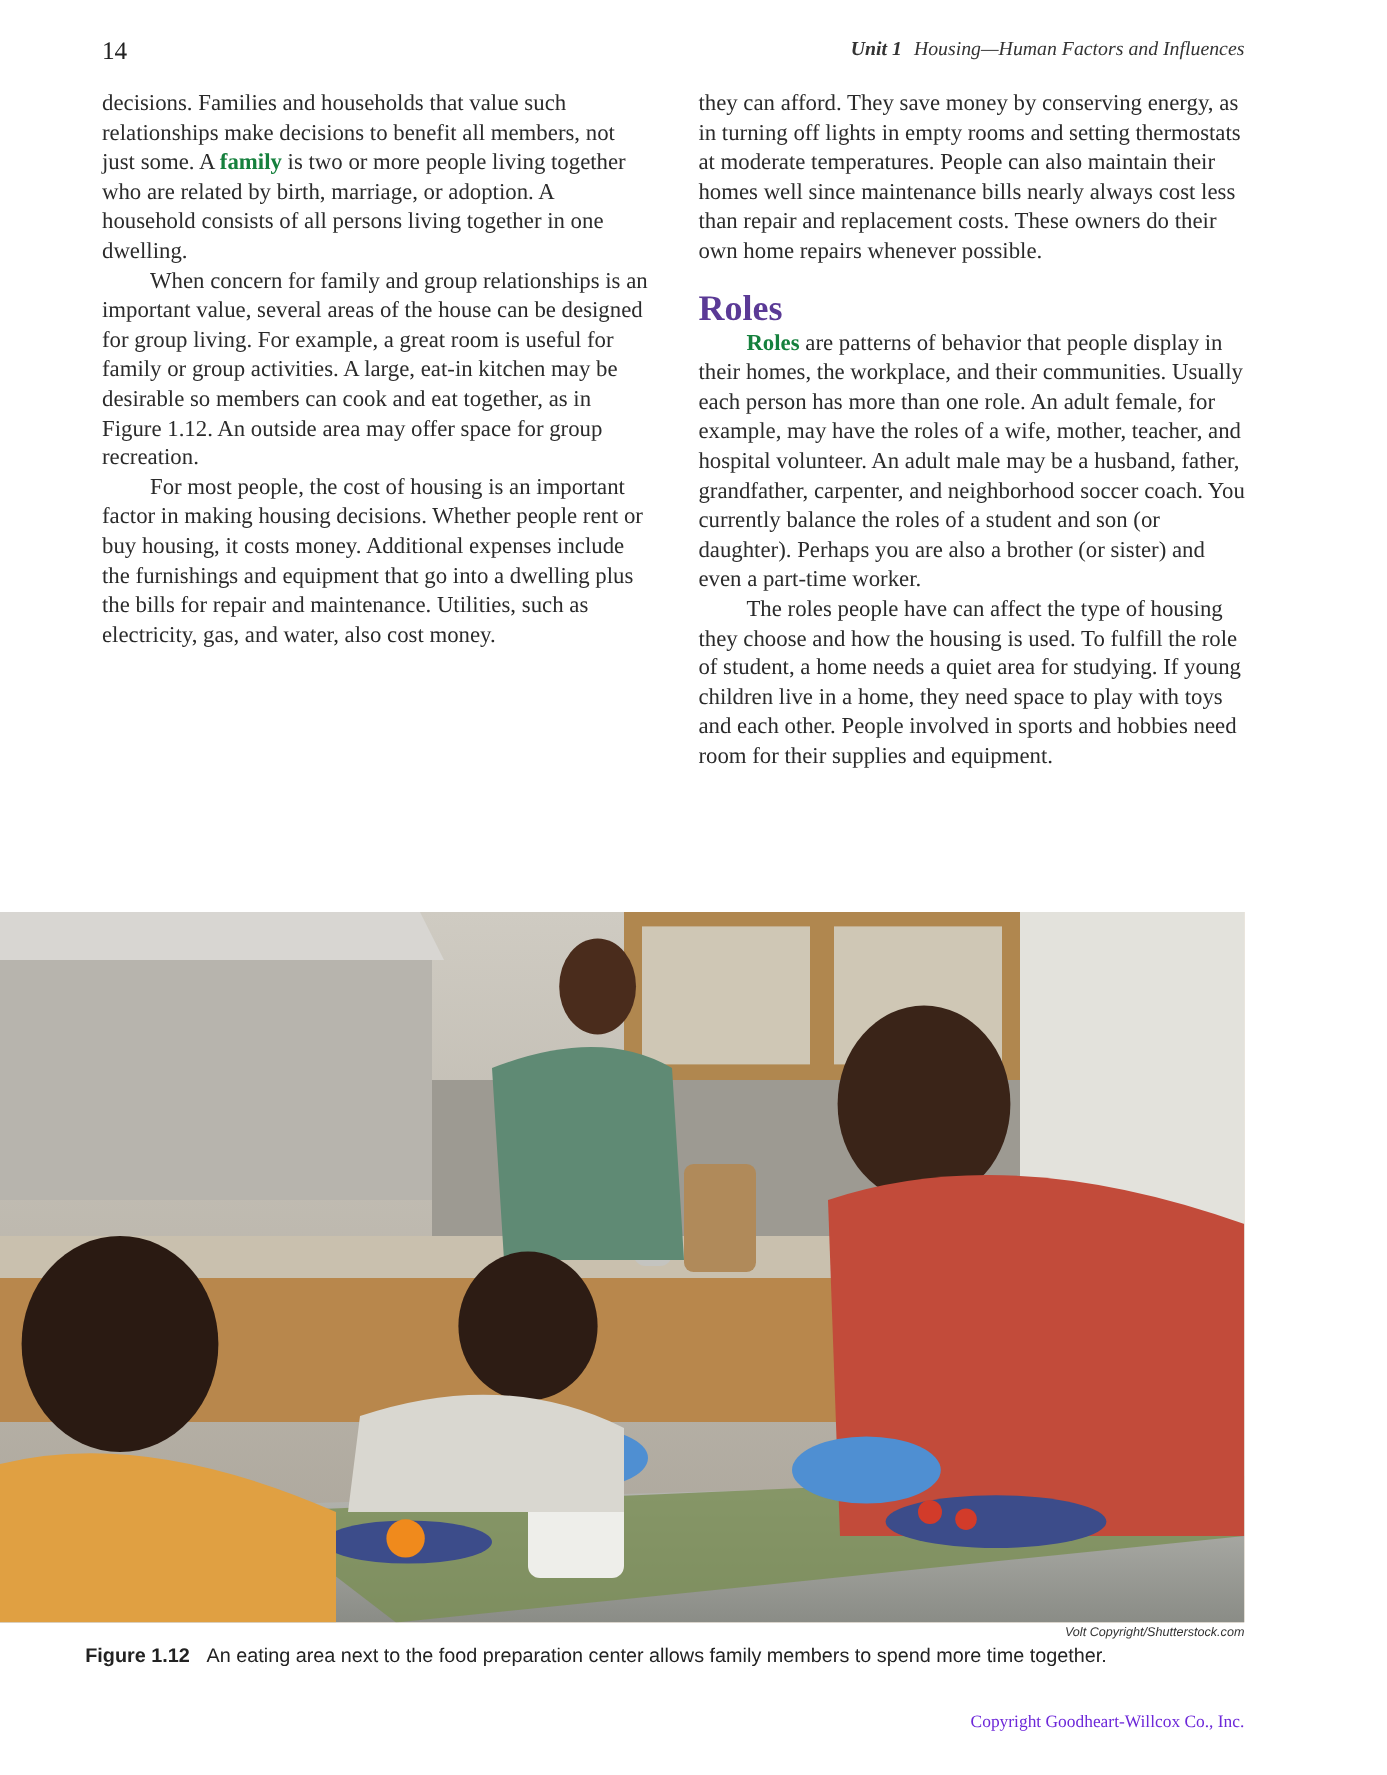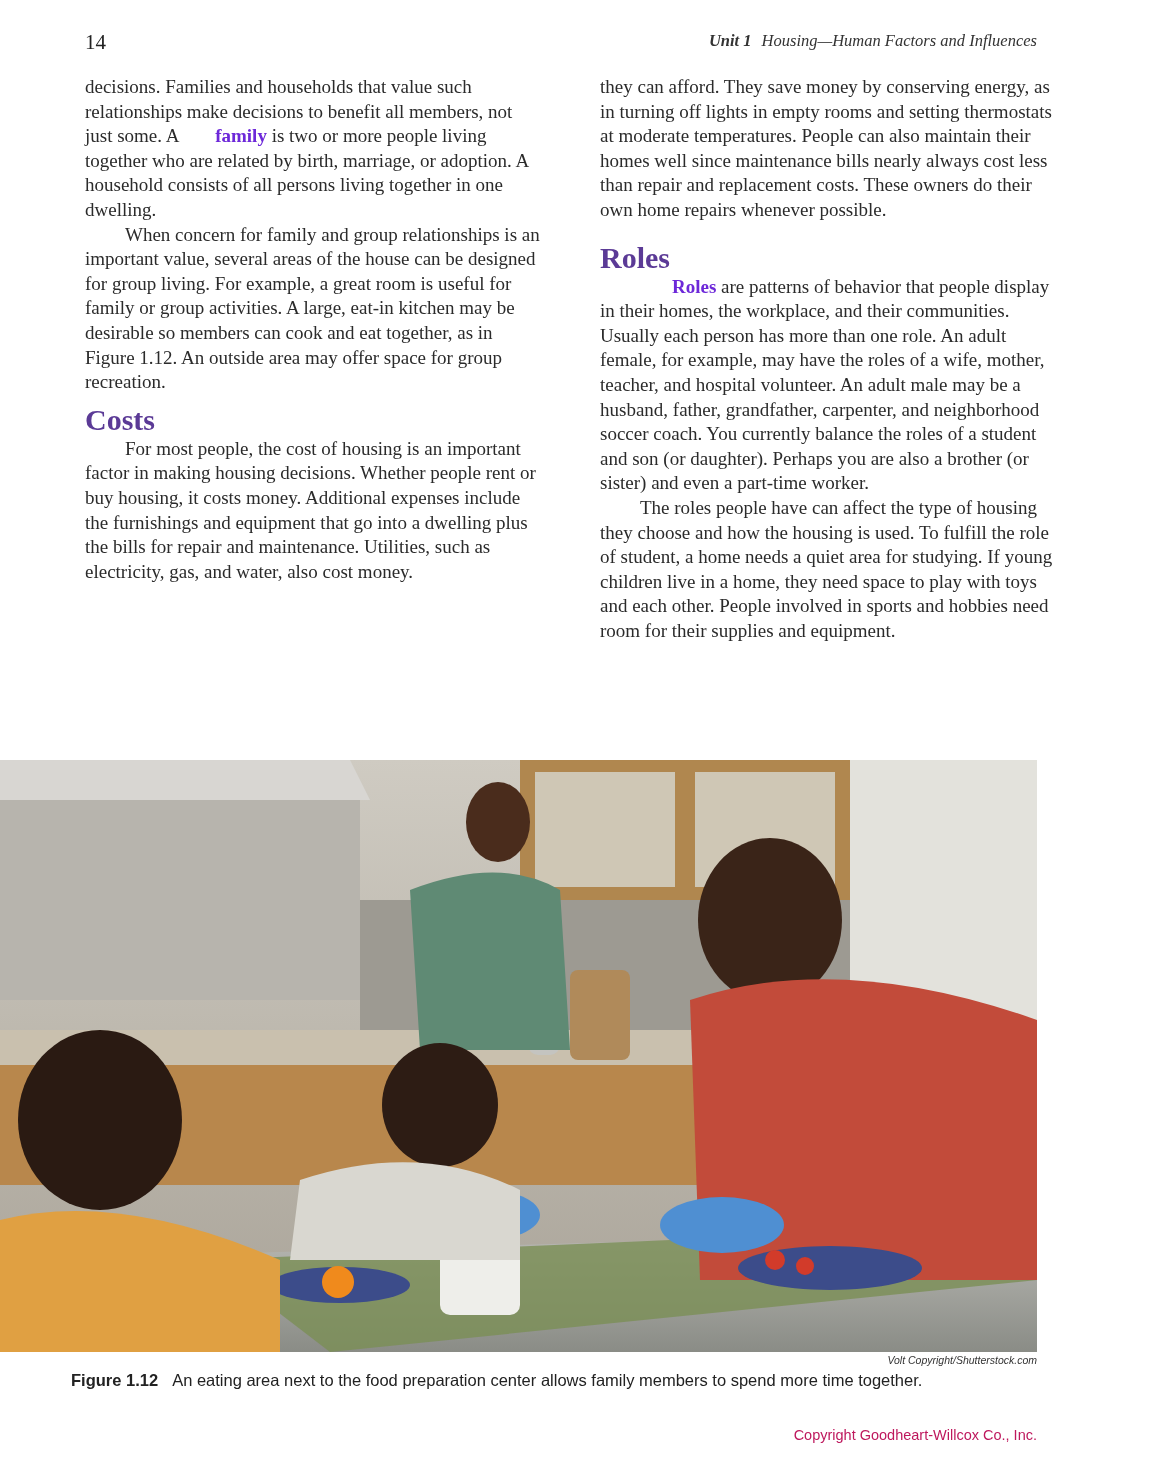--- a/index.html
+++ b/index.html
@@ -2,41 +2,40 @@
 <html><head>
 <meta charset="utf-8">
 <style>
   html, body { margin: 0; padding: 0; background: #ffffff; }
   body { width: 1156px; height: 1479px; position: relative; overflow: hidden; font-family: "Liberation Serif", "DejaVu Serif", serif; color: #2a2a2a; }
   .page-num { position: absolute; left: 85px; top: 30px; font-size: 21px; font-weight: normal; color: #222; }
   .running-head { position: absolute; right: 119px; top: 31px; font-size: 16.5px; font-style: italic; color: #333; }
   .running-head b { font-weight: bold; margin-right: 10px; }
   .col { position: absolute; top: 75px; font-size: 19px; line-height: 24.6px; color: #2b2b2b; }
   .col-left { left: 85px; width: 458px; }
-  .col-right { left: 600px; width: 462px; }
+  .col-right { left: 582px; width: 462px; }
   .col p { margin: 0; }
   .col p.indent { text-indent: 40px; }
   .col h2 { margin: 8px 0 0 0; font-size: 30px; line-height: 34px; color: #5b3a96; font-weight: bold; font-family: "Liberation Serif", "DejaVu Serif", serif; }
-  .col b { color: #6d28d9; margin-left: 32px; }
+  .col b { color: #15803d; }
   .photo { position: absolute; left: 0; top: 760px; width: 1037px; height: 592px; overflow: hidden; background: #cfc4b0; }
   .credit { position: absolute; right: 119px; top: 1354px; font-family: "Liberation Sans", "DejaVu Sans", sans-serif; font-size: 10.5px; font-style: italic; color: #333; }
   .caption { position: absolute; left: 71px; top: 1371px; font-family: "Liberation Sans", "DejaVu Sans", sans-serif; font-size: 16.5px; color: #222; }
   .caption b { margin-right: 14px; }
-  .copyright { position: absolute; right: 119px; top: 1427px; font-family: Liberation Sans, sans-serif; font-size: 14.5px; color: #be185d; }
+  .copyright { position: absolute; right: 119px; top: 1427px; font-family: Liberation Serif, serif; font-size: 14.5px; color: #6d28d9; }
 </style>
 </head>
 <body>
 
 <div class="page-num">14</div>
 <div class="running-head"><b>Unit 1</b><span>Housing—Human Factors and Influences</span></div>
 
 <div class="col col-left">
   <p><span>decisions. Families and households that value such relationships make decisions to benefit all members, not just some. A </span><b>family</b><span> is two or more people living together who are related by birth, marriage, or adoption. A household consists of all persons living together in one dwelling.</span></p>
   <p class="indent">When concern for family and group relationships is an important value, several areas of the house can be designed for group living. For example, a great room is useful for family or group activities. A large, eat-in kitchen may be desirable so members can cook and eat together, as in Figure 1.12. An outside area may offer space for group recreation.</p>
-  <h2>Costs</h2>
   <p class="indent">For most people, the cost of housing is an important factor in making housing decisions. Whether people rent or buy housing, it costs money. Additional expenses include the furnishings and equipment that go into a dwelling plus the bills for repair and maintenance. Utilities, such as electricity, gas, and water, also cost money.</p>
 </div>
 
 <div class="col col-right">
   <p>they can afford. They save money by conserving energy, as in turning off lights in empty rooms and setting thermostats at moderate temperatures. People can also maintain their homes well since maintenance bills nearly always cost less than repair and replacement costs. These owners do their own home repairs whenever possible.</p>
   <h2 style="margin-top:18px;">Roles</h2>
   <p class="indent"><b>Roles</b><span> are patterns of behavior that people display in their homes, the workplace, and their communities. Usually each person has more than one role. An adult female, for example, may have the roles of a wife, mother, teacher, and hospital volunteer. An adult male may be a husband, father, grandfather, carpenter, and neighborhood soccer coach. You currently balance the roles of a student and son (or daughter). Perhaps you are also a brother (or sister) and even a part-time worker.</span></p>
   <p class="indent">The roles people have can affect the type of housing they choose and how the housing is used. To fulfill the role of student, a home needs a quiet area for studying. If young children live in a home, they need space to play with toys and each other. People involved in sports and hobbies need room for their supplies and equipment.</p>
 </div>
 

